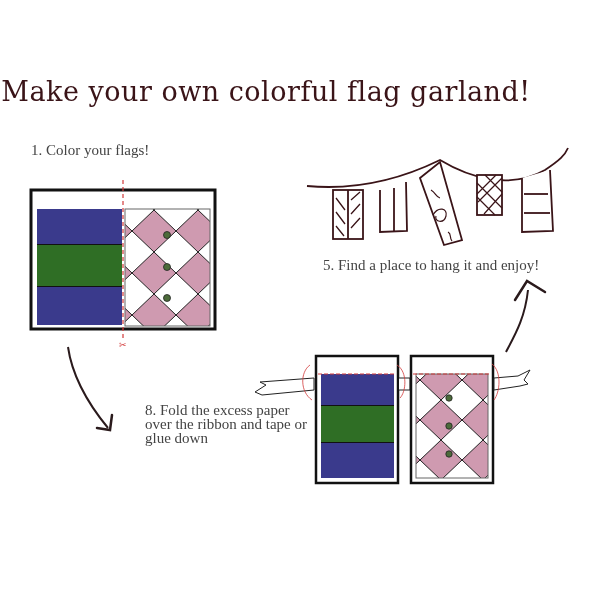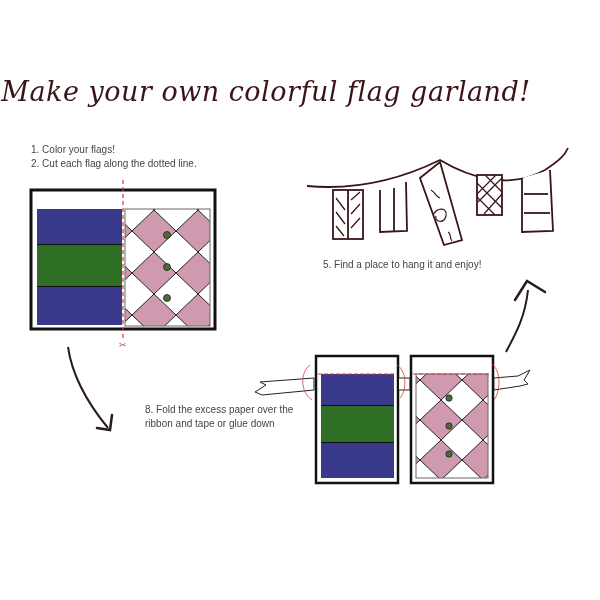--- a/index.html
+++ b/index.html
@@ -1,36 +1,35 @@
 <!DOCTYPE html>
 <html><head>
   <meta charset="utf-8">
   <style>
     html, body { margin:0; padding:0; background:#ffffff; }
     body { width:600px; height:600px; position:relative; overflow:hidden; font-family:"Liberation Sans", sans-serif; }
     .abs { position:absolute; }
     .title {
       left:0; top:76px; width:532px; text-align:center;
       font-family:"DejaVu Serif", serif; font-size:27px; color:#3a1418;
-      letter-spacing:0.5px; font-style:italic;
+      letter-spacing:0.5px; 
     }
-    .step-text { font-size:10px; color:#444; line-height:14px; }
+    .step-text { font-size:15px; color:#444; line-height:14px;font-family:Liberation Serif, serif; }
     .steps12 { left:31px; top:143px; }
     .step5 { left:323px; top:258px; }
     .steps34 { left:145px; top:403px; width:165px; }
     svg { position:absolute; left:0; top:0; }
   </style>
 </head>
 <body>
 
 <div class="abs title">Make your own colorful flag garland!</div>
 
 <div class="abs step-text steps12">
   <div>1. Color your flags!</div>
-  <div>2. Cut each flag along the dotted line.</div>
 </div>
 
 <div class="abs step-text step5">5. Find a place to hang  it and enjoy!</div>
 
 <div class="abs step-text steps34">
   <div>8. Fold the excess paper over the ribbon and tape or glue down</div>
 </div>
 
 <svg width="600" height="600" viewBox="0 0 600 600">
   <defs>

